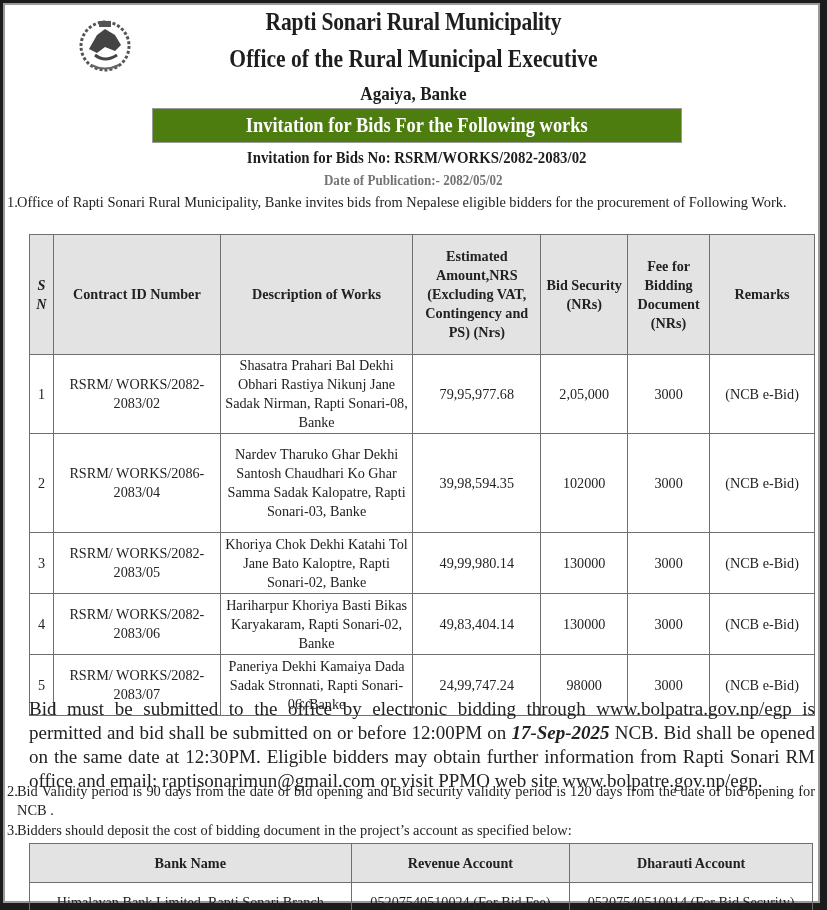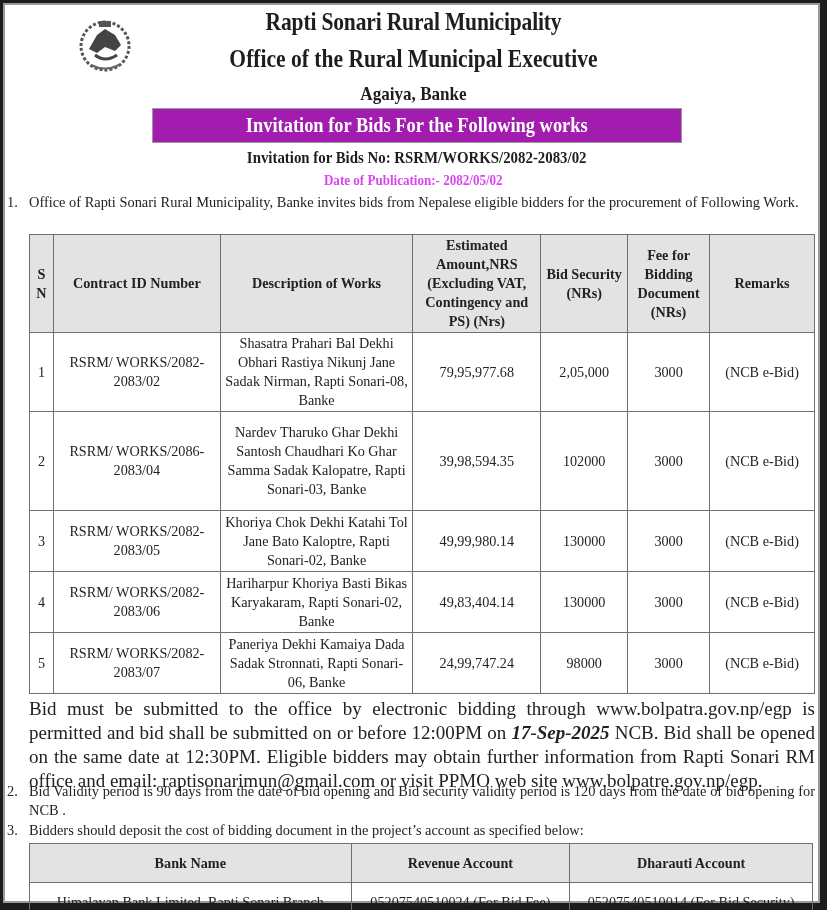--- a/index.html
+++ b/index.html
@@ -30,40 +30,40 @@
     transform: scaleX(0.88); color: #1e1e1e;
   }
   .h3 {
     position: absolute; left: 0; right: 0; top: 83px;
     text-align: center; font-weight: bold; font-size: 19px;
     transform: scaleX(0.9); color: #1e1e1e;
   }
   .bandx {
     position: absolute; left: 152px; top: 108px;
     width: 528px; height: 33px;
-    background: #a21caf; border: 1px solid #9a9a9a;
+    background: #4d7c0f; border: 1px solid #9a9a9a;
     color: #fff; text-align: center;
     font-weight: bold; font-size: 20px; line-height: 33px;
   }
   .bandx span { display: inline-block; transform: scaleX(0.92); }
   .sub1 {
     position: absolute; left: 0; right: 0; top: 148px;
     text-align: center; font-weight: bold; font-size: 16.5px; color: #1e1e1e; margin-left: 7px;
   }
   .sub1 span, .sub2 span { display: inline-block; transform: scaleX(0.9); }
   .sub2 {
     position: absolute; left: 0; right: 0; top: 172px;
-    text-align: center; font-weight: bold; font-size: 14.5px; color: #d946ef;
+    text-align: center; font-weight: bold; font-size: 14.5px; color: #737373;
   }
   .para {
     position: absolute; left: 7px; width: 808px;
     font-size: 14.4px; line-height: 19px; text-align: justify; color: #222;
   }
   .para .num { position: absolute; left: 0; top: 0; }
-  .para .txt { margin-left: 22px; display: block; }
+  .para .txt { margin-left: 10px; display: block; }
   .p1 { top: 193px; }
   table { border-collapse: collapse; position: absolute; }
   .main-table {
     left: 29px; top: 234px; width: 786px;
     font-size: 14.2px; color: #222;
   }
   .main-table th, .main-table td {
     border: 1.2px solid #6f6f6f; text-align: center; vertical-align: middle;
     padding: 0 2px; line-height: 19px;
   }
@@ -117,21 +117,21 @@
     <col style="width:24px">
       <col style="width:167px">
       <col style="width:193px">
     <col style="width:128px">
       <col style="width:87px">
       <col style="width:82px">
       <col style="width:105px">
   </colgroup>
   <thead>
     <tr>
-      <th style="padding:0 3px;word-wrap:break-word;">S N</th>
+      <th style="padding:11px 3px;word-wrap:break-word;font-style:italic;">S N</th>
       <th>Contract  ID Number</th>
       <th>Description of Works</th>
       <th>Estimated Amount,NRS (Excluding VAT, Contingency and PS) (Nrs)</th>
       <th>Bid Security (NRs)</th>
       <th>Fee for Bidding Document (NRs)</th>
       <th>Remarks</th>
     </tr>
   </thead>
   <tbody>
     <tr style="height:79px">

